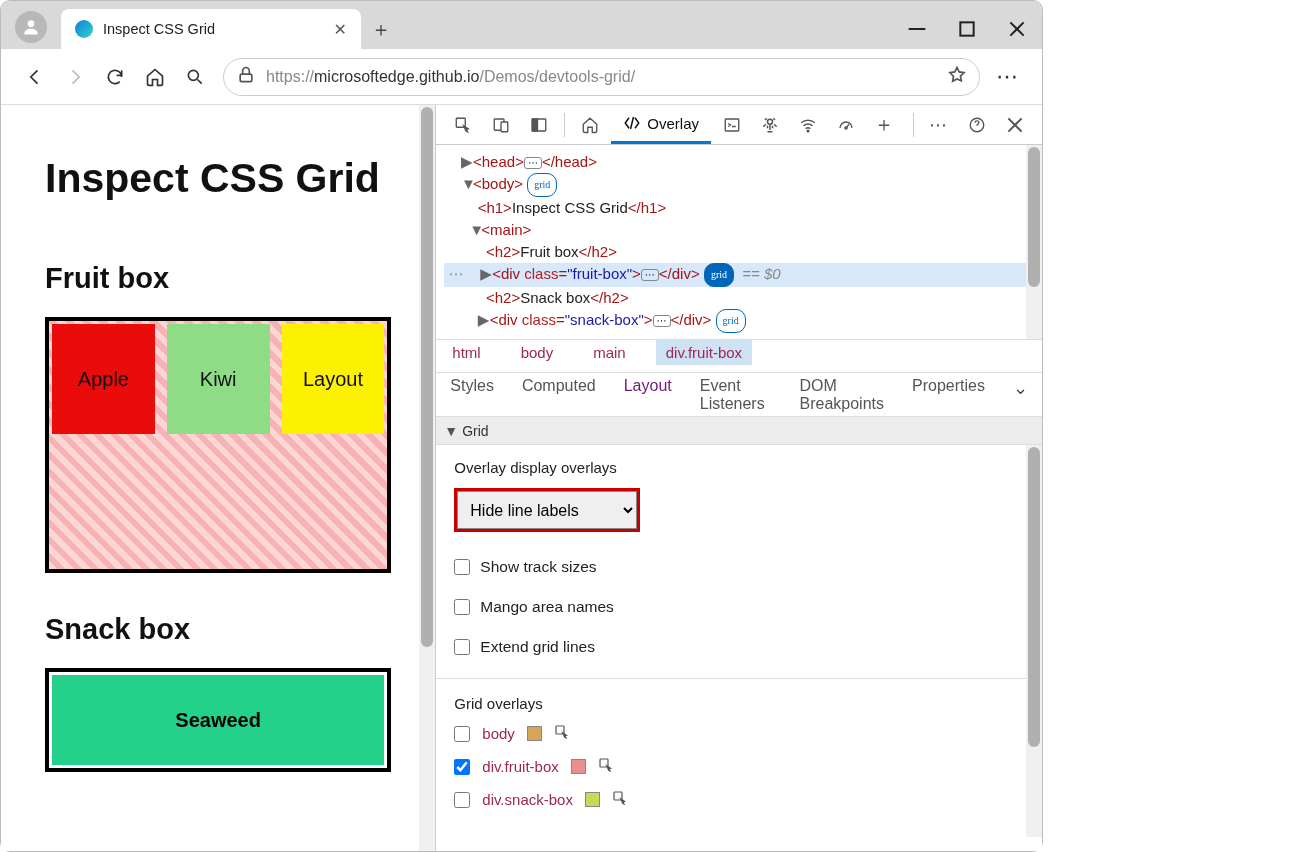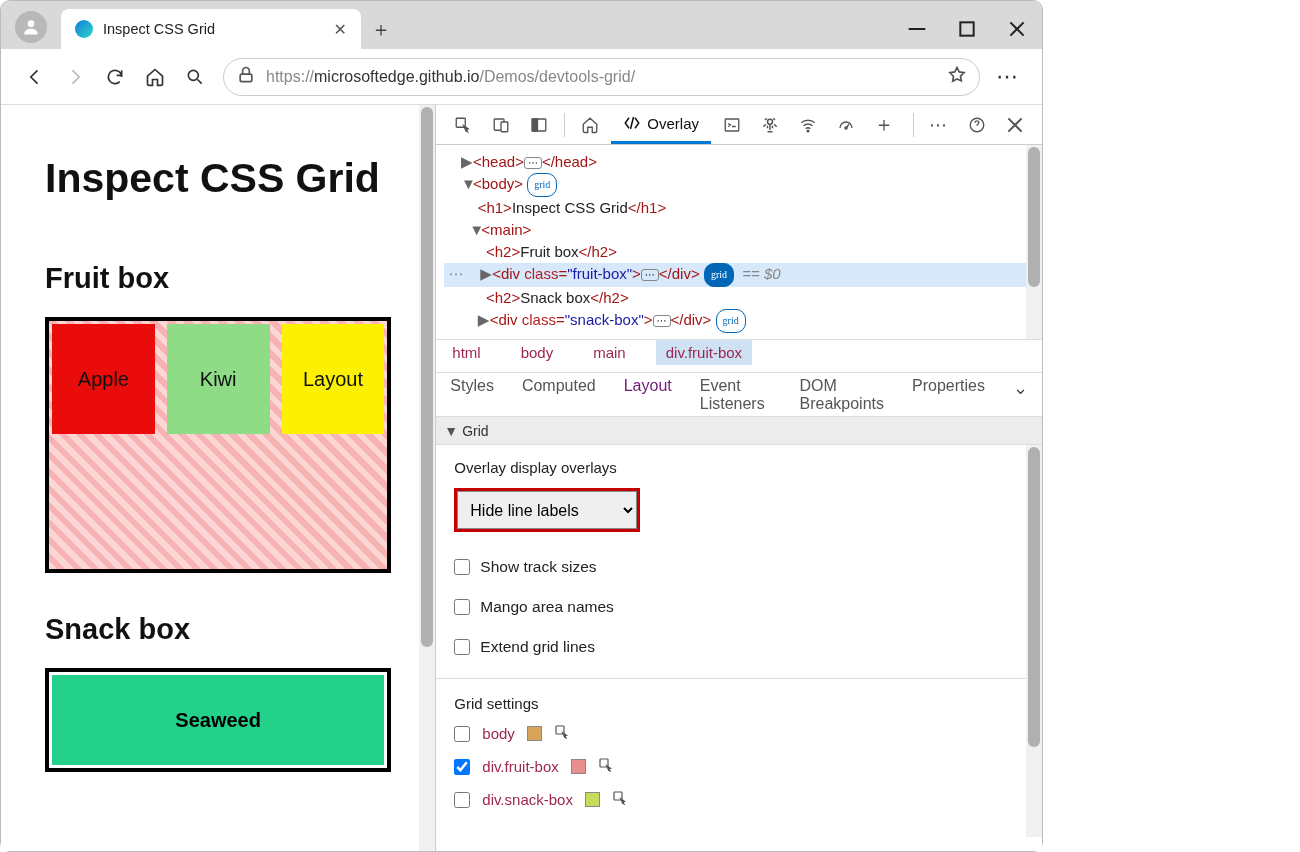--- a/index.html
+++ b/index.html
@@ -296,21 +296,21 @@
           </label>
         <label>
             <input type="checkbox" style="">
             <span>Mango area names</span>
           </label>
         <label>
             <input type="checkbox" style="">
             <span>Extend grid lines</span>
           </label>
         <hr>
-        <div class="sect">Grid settings</div>
+        <div class="sect">Grid overlays</div>
         <div class="ov-row">
           <input type="checkbox" style="">
             <span class="nm">body</span>
           <span class="swatch" style="background:#d6a55a"></span>
           <span class="insp-ico"><svg width="16" height="16" viewBox="0 0 24 24" fill="none" stroke="currentColor" stroke-width="1.8">
                 <rect x="3" y="3" width="12" height="12" rx="1"></rect>
                 <path d="M13 13l6 4-2.5 1L18 21l-2-1-1-2.5z" fill="currentColor"></path>
               </svg></span>
         </div>
         <div class="ov-row">

